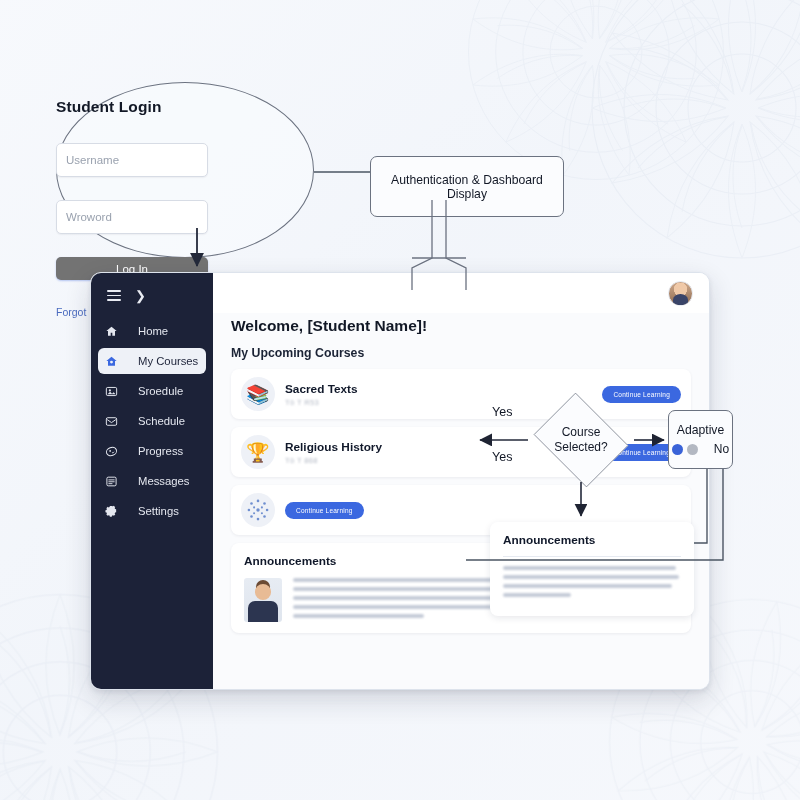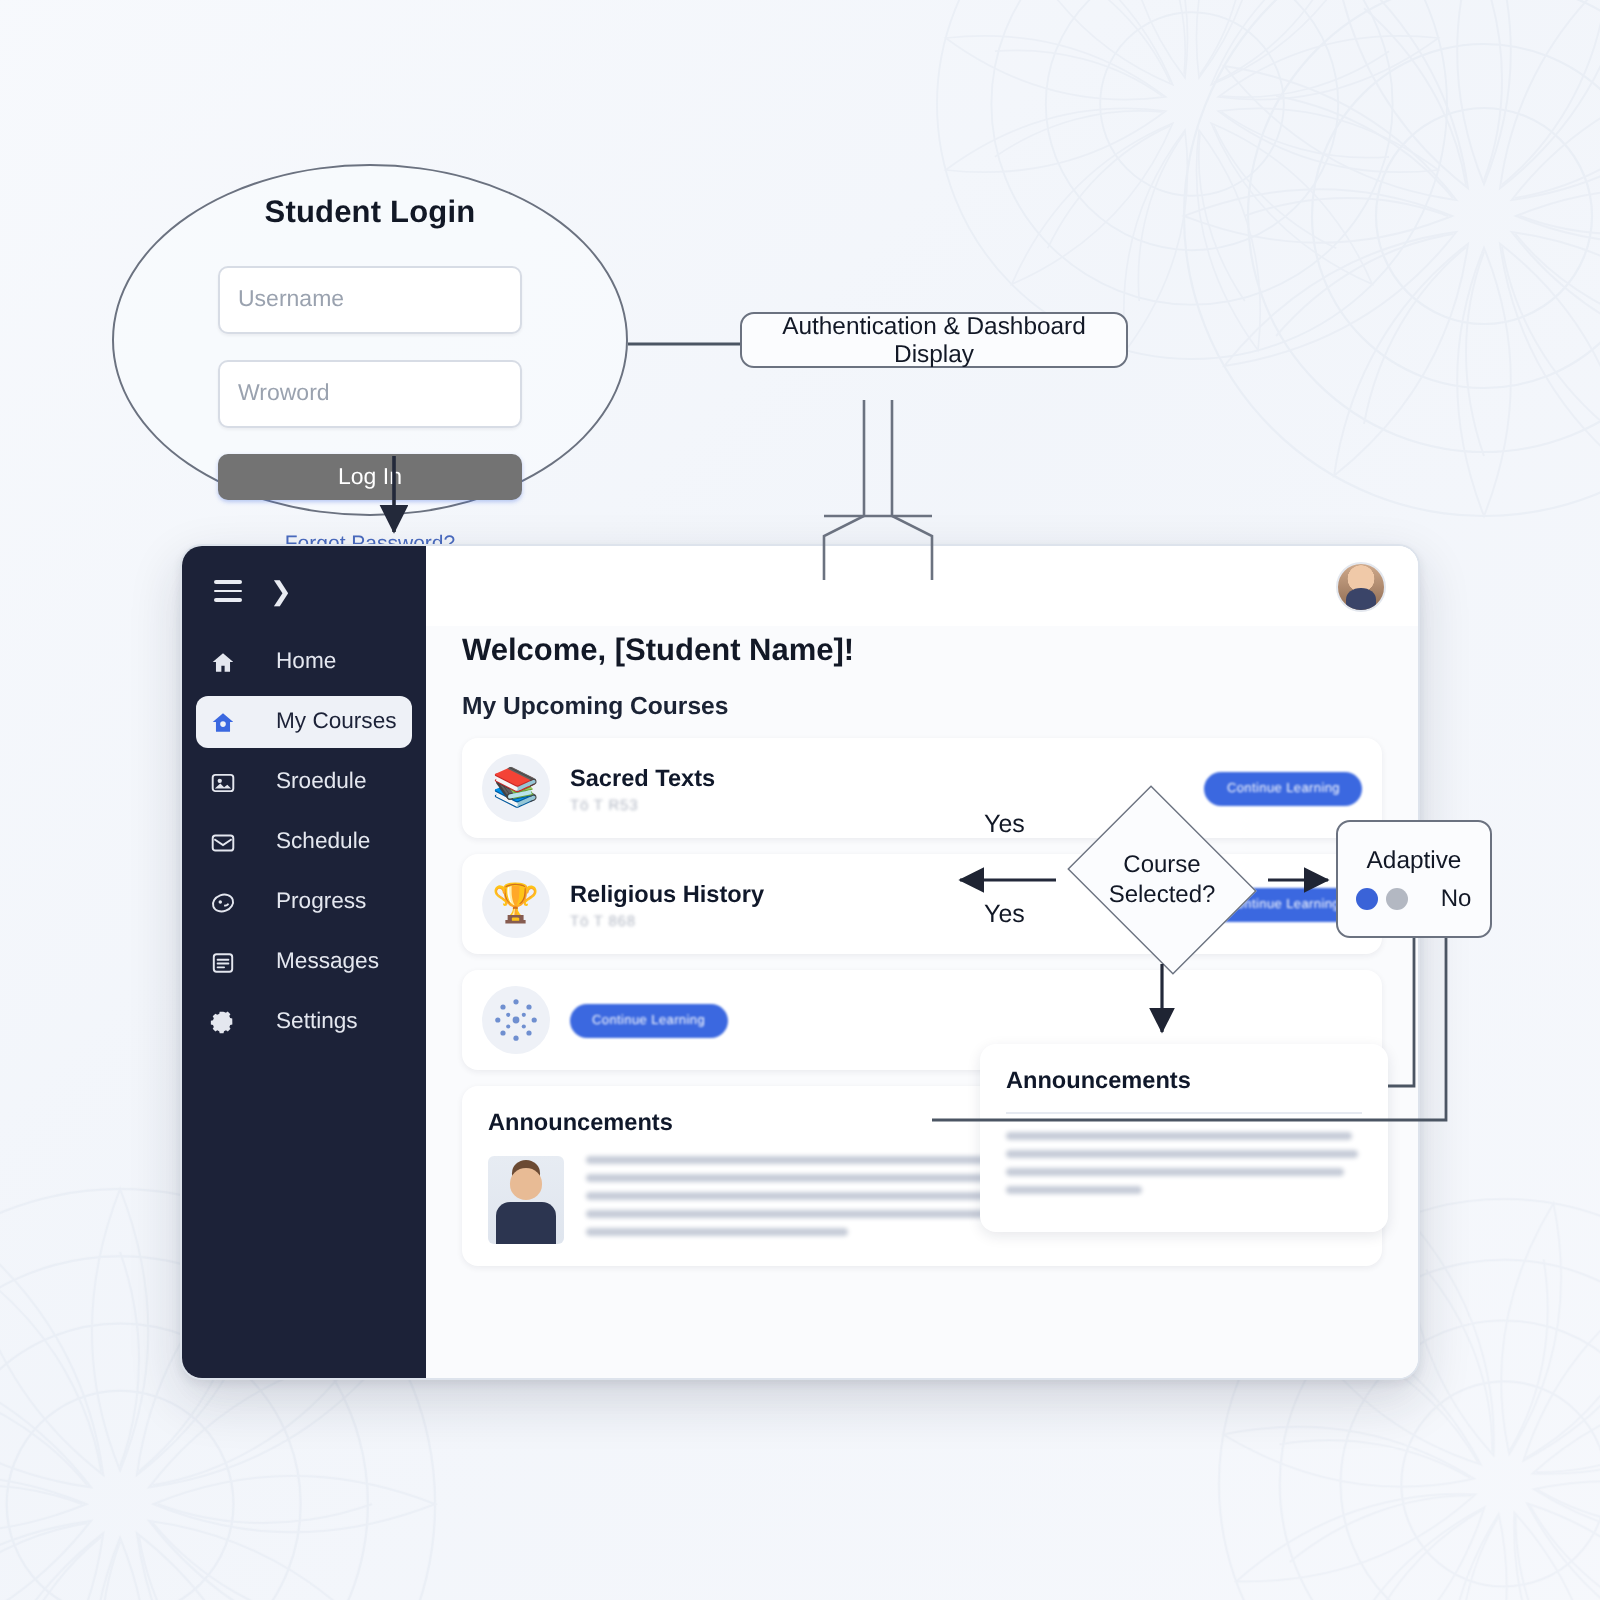--- a/index.html
+++ b/index.html
@@ -29,21 +29,21 @@
     position: absolute; left: 56px; top: 82px; width: 258px; height: 176px; z-index: 6;
   }
   #login-ellipse-border {
     position: absolute; inset: 0;
     border: 1.3px solid #6b7280;
     border-radius: 50%;
     background: rgba(250,251,253,.55);
   }
   .login-inner {
     position: absolute; left: 0; right: 0; top: 16px;
-    display: flex; flex-direction: column; align-items: center; gap: 13px;
+    display: flex; flex-direction: column; gap: 23px;
   }
   #login-title {
     font-size: 15.5px; font-weight: 700; color: #121826; letter-spacing: .1px;
     margin-bottom: 4px;
   }
   .login-field {
     width: 152px; height: 25px;
     background: #fff; border: 1px solid #d7dce5; border-radius: 5px;
     display: flex; align-items: center; padding: 16px 9px;
     font-size: 11.5px; color: #9aa2af;
@@ -55,21 +55,21 @@
     color: #fff; font-size: 11.5px; font-family: inherit; cursor: pointer;
     display: flex; align-items: center; justify-content: center;
     box-shadow: 0 1px 2px rgba(59,104,224,.35);
   }
   #login-forgot {
     font-size: 10.5px; color: #4a6bbf; margin-top: 3px; cursor: pointer;
   }
 
   
   #auth-box {
-    position: absolute; left: 370px; top: 156px; width: 194px; height: 28px; z-index: 6;
+    position: absolute; left: 370px; top: 156px; width: 194px; height: 61px; z-index: 6;
     background: #fbfcfe; border: 1.3px solid #6b7280; border-radius: 7px;
     display: flex; align-items: center; justify-content: center;
     font-size: 12.2px; color: #121826; text-align: center; padding: 0 6px;
   }
 
   
   #dashboard {
     position: absolute; left: 90px; top: 272px; width: 620px; height: 418px; z-index: 6;
     border-radius: 11px; overflow: hidden;
     background: #fff;
@@ -180,21 +180,21 @@
     align-items: center; justify-content: center;
     font-size: 12px; color: #121826; text-align: center; line-height: 1.25;
   }
   .yes-label {
     position: absolute; z-index: 8; font-size: 12.5px; color: #121826; font-weight: 400;
   }
   #yes-top { left: 492px; top: 405px; }
   #yes-bottom { left: 492px; top: 450px; }
 
   #adaptive-box {
-    position: absolute; left: 668px; top: 410px; width: 78px; height: 59px; z-index: 7;
+    position: absolute; left: 668px; top: 410px; width: 65px; height: 59px; z-index: 7;
     background: #fbfcfe; border: 1.3px solid #6b7280; border-radius: 7px;
     display: flex; flex-direction: column; align-items: center; justify-content: center; gap: 5px;
   }
   #adaptive-title { font-size: 12.2px; color: #121826; }
   #adaptive-toggle { display: flex; align-items: center; gap: 4px; }
   .dot { width: 11px; height: 11px; border-radius: 50%; }
   #adaptive-no-label { font-size: 12px; color: #121826; margin-left: 12px; }
 
   #ann-right {
     position: absolute; left: 490px; top: 522px; width: 204px; z-index: 7;

